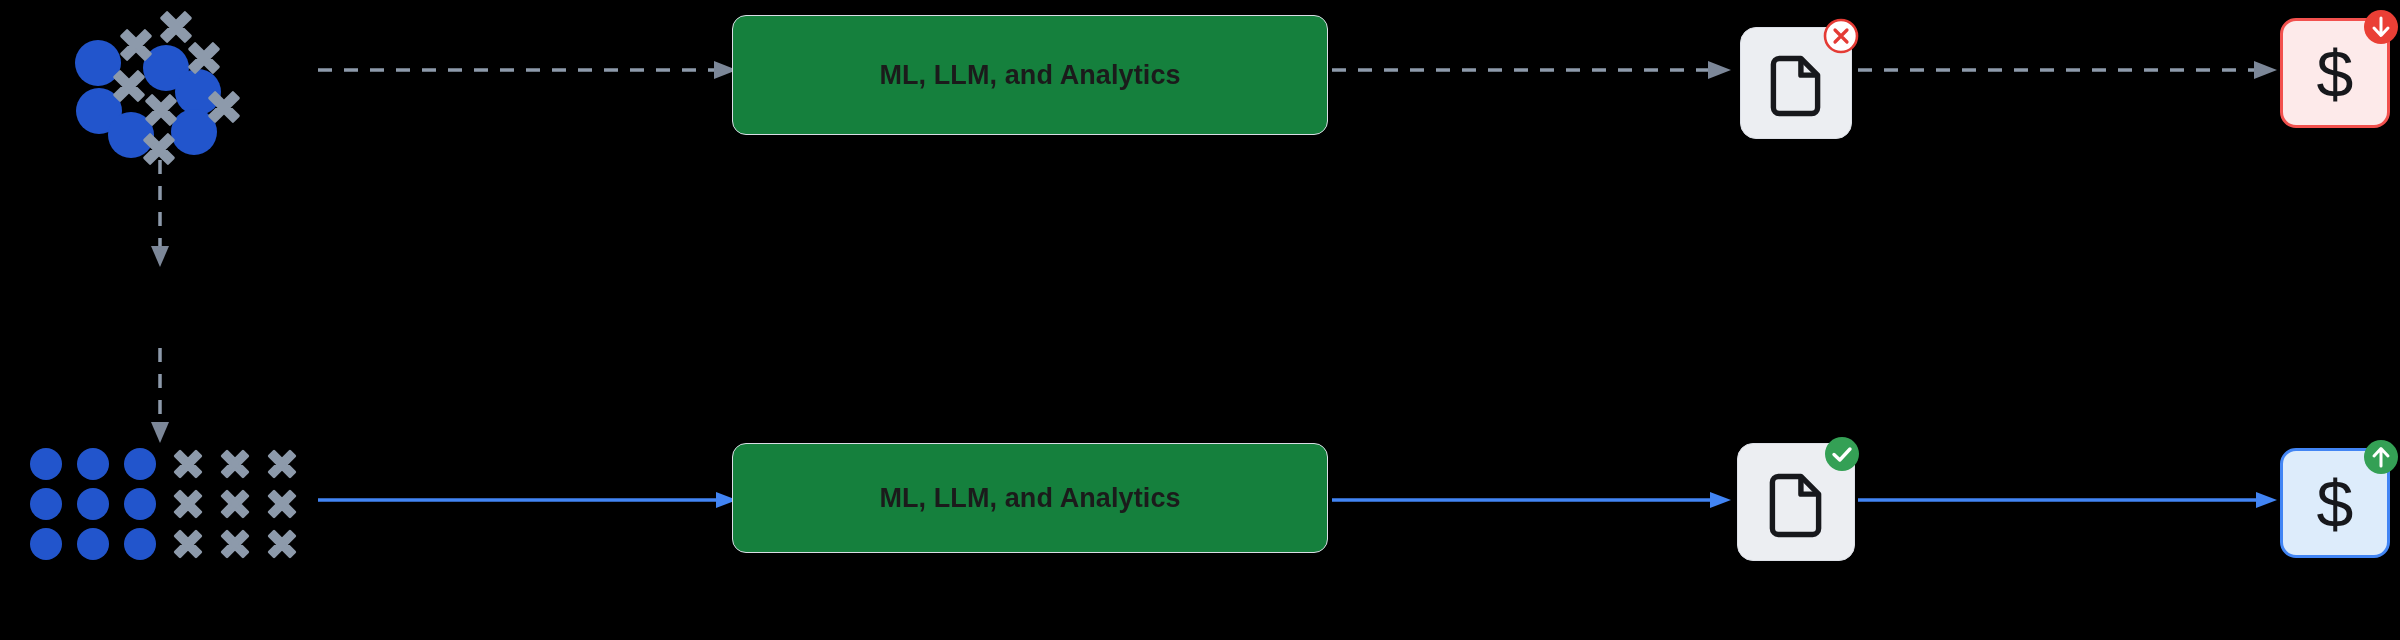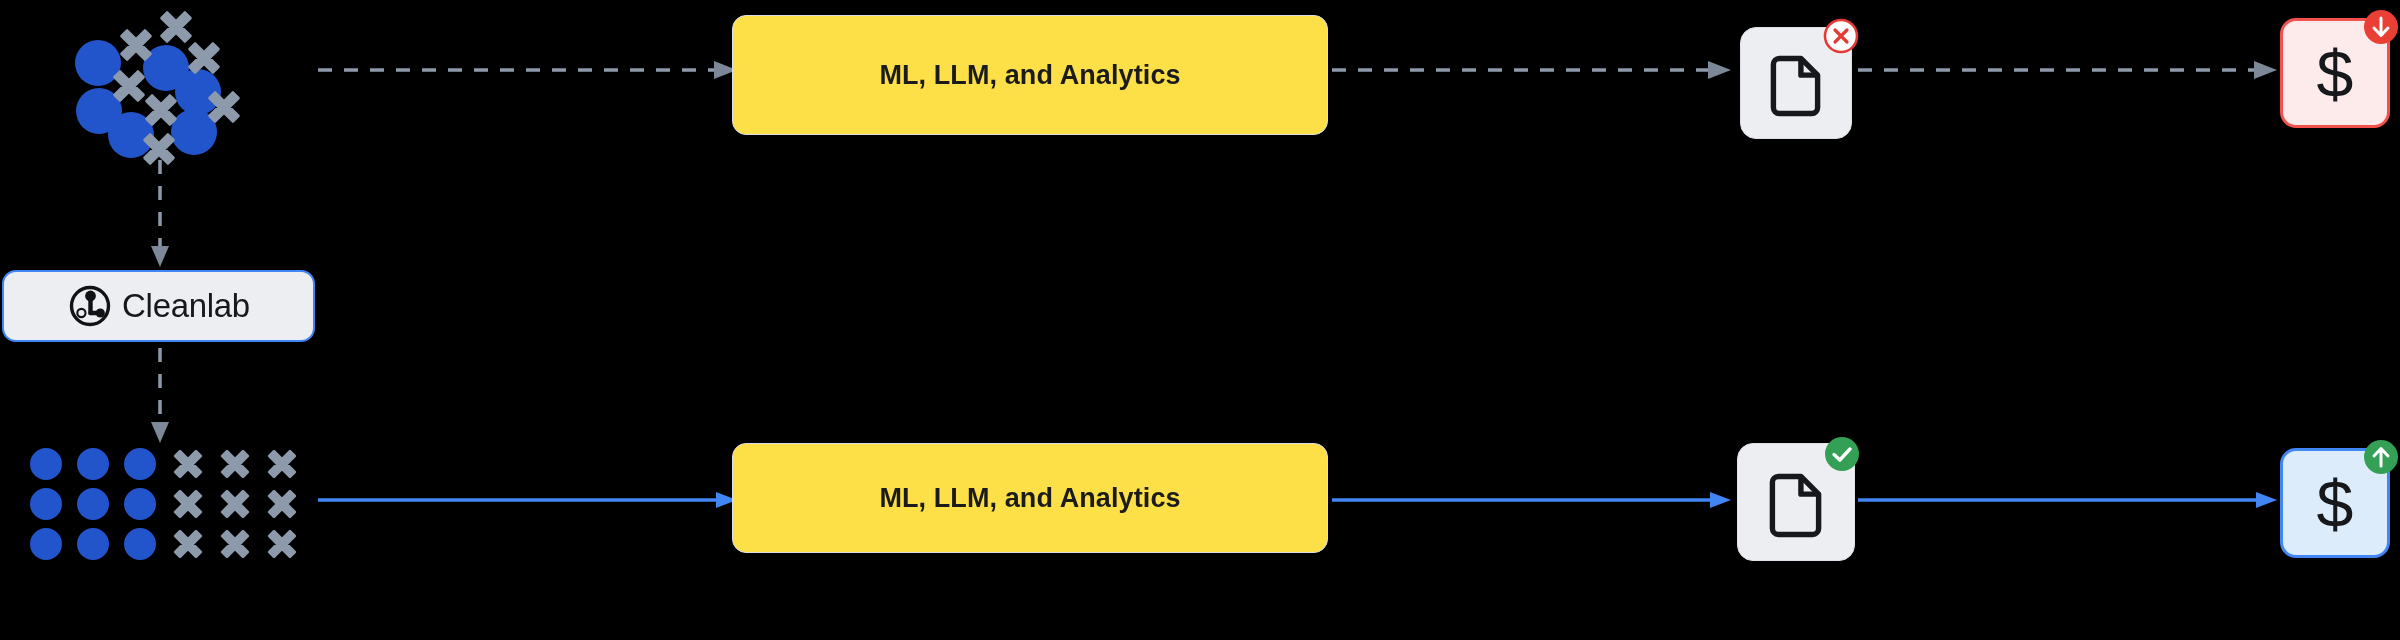--- a/index.html
+++ b/index.html
@@ -28,21 +28,21 @@
   }
   .xmark {
     position: absolute;
     color: var(--x-color, #8d9aab);
   }
   .xmark svg { display: block; width: 100%; height: 100%; }
 
   
   .process-box {
     position: absolute;
-    background: #fde047;
+    background: #15803d;
     border: 1px solid #d9dde5;
     border-radius: 14px;
     display: flex;
     align-items: center;
     justify-content: center;
     box-sizing: border-box;
     text-align: right;
   }
   .process-label {
     font-size: 27px;
@@ -212,33 +212,20 @@
     </span>
   </div>
 
   <div class="connector" style="left:148px; top:160px; width:24px; height:108px;">
     <svg viewBox="0 0 24 108" preserveAspectRatio="none">
       <line x1="12" y1="0" x2="12" y2="86" stroke="#8d9aab" stroke-width="3.5" stroke-dasharray="14 12" stroke-linecap="butt"></line>
       <polygon points="3,86 21,86 12,107" fill="#7c8798"></polygon>
     </svg>
   </div>
 
-  <div class="cleanlab-pill" style="left: 2px; top: 270px; width: 313px; height: 72px; border-color: rgb(66, 133, 244);">
-    <span class="cleanlab-mark">
-      <svg viewBox="0 0 46 46">
-        <circle cx="23" cy="23" r="18.5" fill="none" stroke="#111214" stroke-width="3.4"></circle>
-        <path d="M23.5 13 V30" stroke="#111214" stroke-width="4.4" stroke-linecap="round"></path>
-        <path d="M23.5 30 H33" stroke="#111214" stroke-width="4.4" stroke-linecap="round"></path>
-        <circle cx="23.5" cy="13" r="5.4" fill="#111214"></circle>
-        <circle cx="33.3" cy="30" r="4.6" fill="#111214"></circle>
-        <circle cx="14.4" cy="30" r="4.1" fill="#eceef2" stroke="#111214" stroke-width="2.1"></circle>
-      </svg>
-    </span>
-    <span class="cleanlab-word">Cleanlab</span>
-  </div>
 
   <div class="connector" style="left:148px; top:348px; width:24px; height:96px;">
     <svg viewBox="0 0 24 96" preserveAspectRatio="none">
       <line x1="12" y1="0" x2="12" y2="74" stroke="#8d9aab" stroke-width="3.5" stroke-dasharray="14 12" stroke-linecap="butt"></line>
       <polygon points="3,74 21,74 12,95" fill="#7c8798"></polygon>
     </svg>
   </div>
 
   <div class="abs" id="clean-grid" style="left:0px; top:440px; width:310px; height:120px;">
       <div class="dot" style="--dot-color: #2255cc; left: 30px; top: 8px; height: 32px; width: 32px;"></div>

